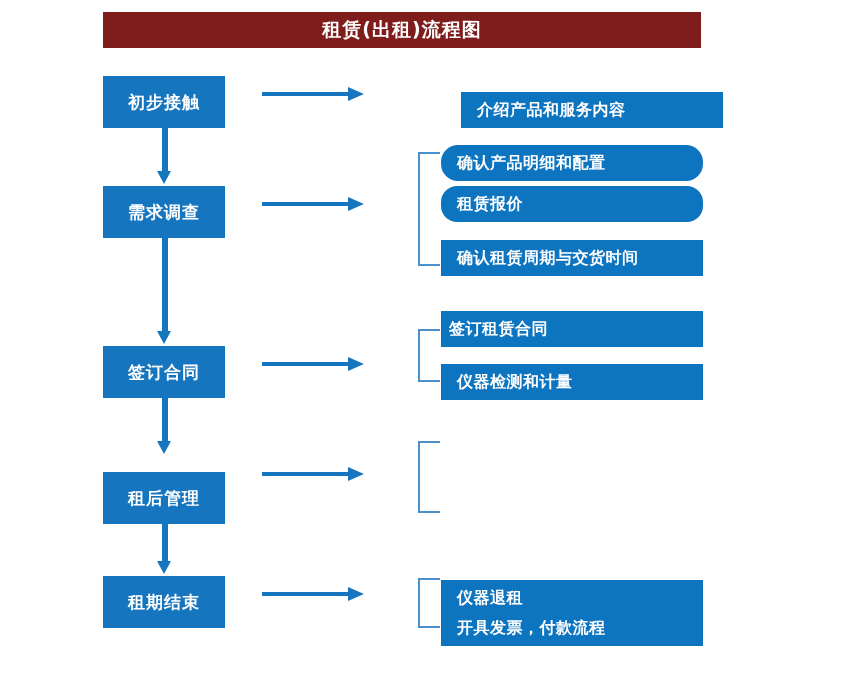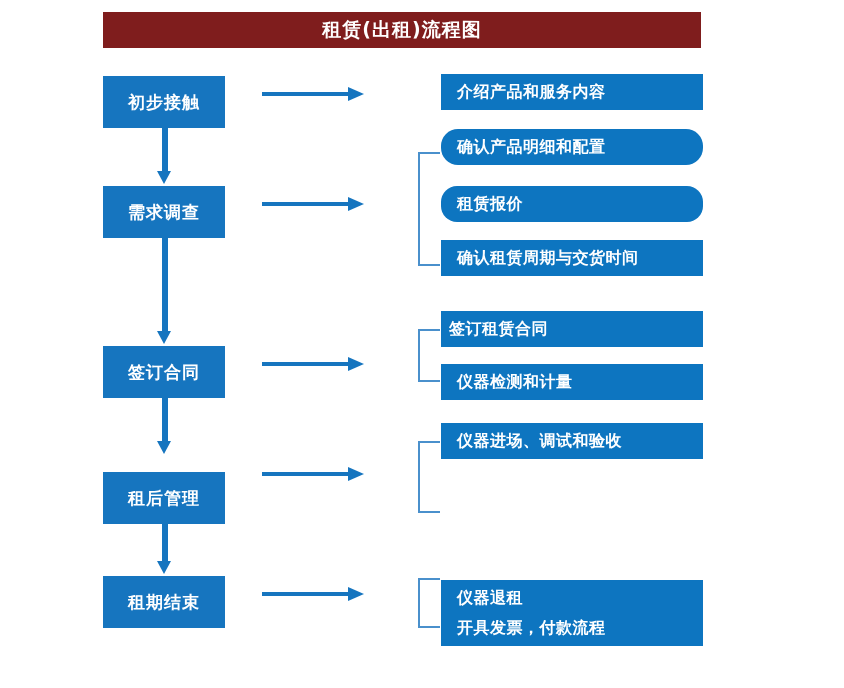--- a/index.html
+++ b/index.html
@@ -171,23 +171,22 @@
   <div class="h-arrow" style="top:587px;">
     <div class="shaft"></div>
       <div class="head"></div>
   </div>
 
   <div class="bracket" style="top:152px; height:114px;"></div>
   <div class="bracket" style="top:329px; height:53px;"></div>
   <div class="bracket" style="top:441px; height:72px;"></div>
   <div class="bracket" style="top:578px; height:50px;"></div>
 
-  <div class="detail-box" style="top:74px;">介绍产品和服务内容</div>
-  <div class="detail-box" style="top:129px;border-radius:17px;">确认产品明细和配置</div>
+  <div class="detail-box" style="top:92px;margin-left:20px;">介绍产品和服务内容</div>
+  <div class="detail-box" style="top:145px;border-radius:17px;">确认产品明细和配置</div>
   <div class="detail-box" style="top:186px;border-radius:16px;">租赁报价</div>
   <div class="detail-box" style="top:240px;">确认租赁周期与交货时间</div>
   <div class="detail-box" style="top:311px;padding-left:8px;">签订租赁合同</div>
   <div class="detail-box" style="top:364px;">仪器检测和计量</div>
-  <div class="detail-box" style="top:423px;">仪器进场、调试和验收</div>
   <div class="detail-box" style="top:580px;">仪器退租</div>
   <div class="detail-box" style="top:610px;">开具发票，付款流程</div>
 
 </div>
 
 </body></html>

